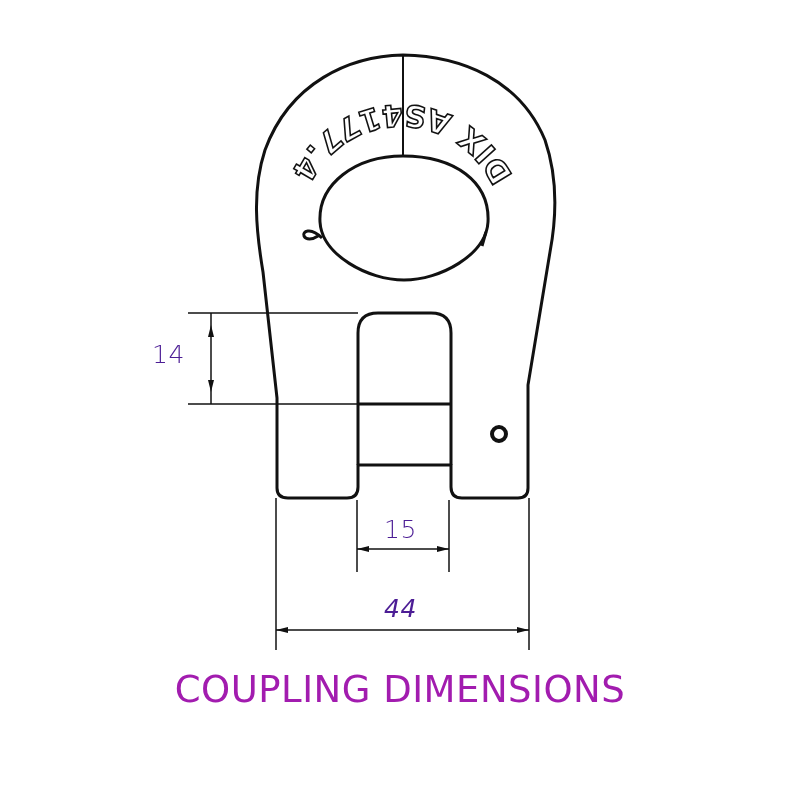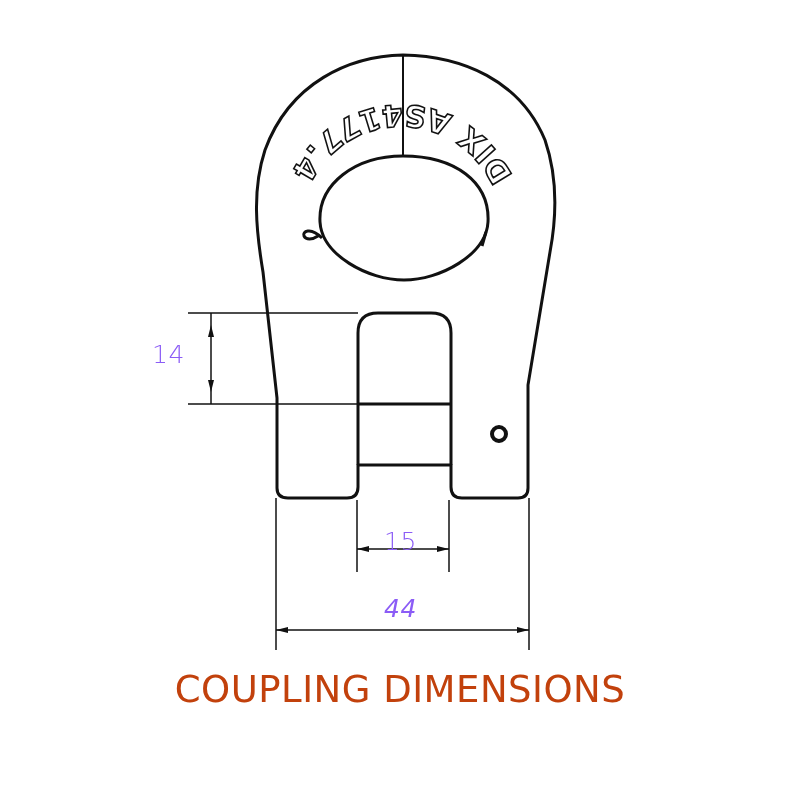--- a/index.html
+++ b/index.html
@@ -3,32 +3,32 @@
   <meta charset="utf-8">
   <style>
     html, body { margin: 0; padding: 0; background: #ffffff; }
     body { width: 800px; height: 800px; position: relative; overflow: hidden; }
     #stage { position: absolute; left: 0; top: 0; width: 800px; height: 800px; }
     .dim-label {
       position: absolute;
       font-family: "DejaVu Sans", sans-serif;
       font-weight: 300;
       font-size: 25px;
-      color: #8b5cf6;
+      color: #4c1d95;
       line-height: 1;
       letter-spacing: 0.5px;
     }
     .caption {
       position: absolute;
       left: 0; width: 800px; top: 668px;
       text-align: center;
       font-family: "DejaVu Sans", sans-serif;
       font-size: 37px;
       font-weight: 400;
-      color: #c2410c;
+      color: #a21caf;
       letter-spacing: 0.5px;
     }
   </style>
 </head>
 <body>
 
 <div id="stage">
   <svg width="800" height="800" viewBox="0 0 800 800">
     <defs>
       <marker id="arrow" viewBox="0 0 12 6" refX="12" refY="3" markerWidth="12" markerHeight="6" orient="auto-start-reverse" markerUnits="userSpaceOnUse">
@@ -92,17 +92,17 @@
     </g>
 
     <g stroke="#111" stroke-width="1.5" fill="none">
       <line x1="276" y1="498" x2="276" y2="650"></line>
       <line x1="529" y1="498" x2="529" y2="650"></line>
       <line x1="276" y1="630" x2="529" y2="630" marker-start="url(#arrow)" marker-end="url(#arrow)"></line>
     </g>
   </svg>
 
   <div class="dim-label" style="left:152px; top:342px;">14</div>
-  <div class="dim-label" style="left:384px; top:517px;margin-top:12px;">15</div>
+  <div class="dim-label" style="left:384px; top:517px;">15</div>
   <div class="dim-label" style="left:384px; top:596px;font-style:italic;">44</div>
 
   <div class="caption">COUPLING DIMENSIONS</div>
 </div>
 
 </body></html>

